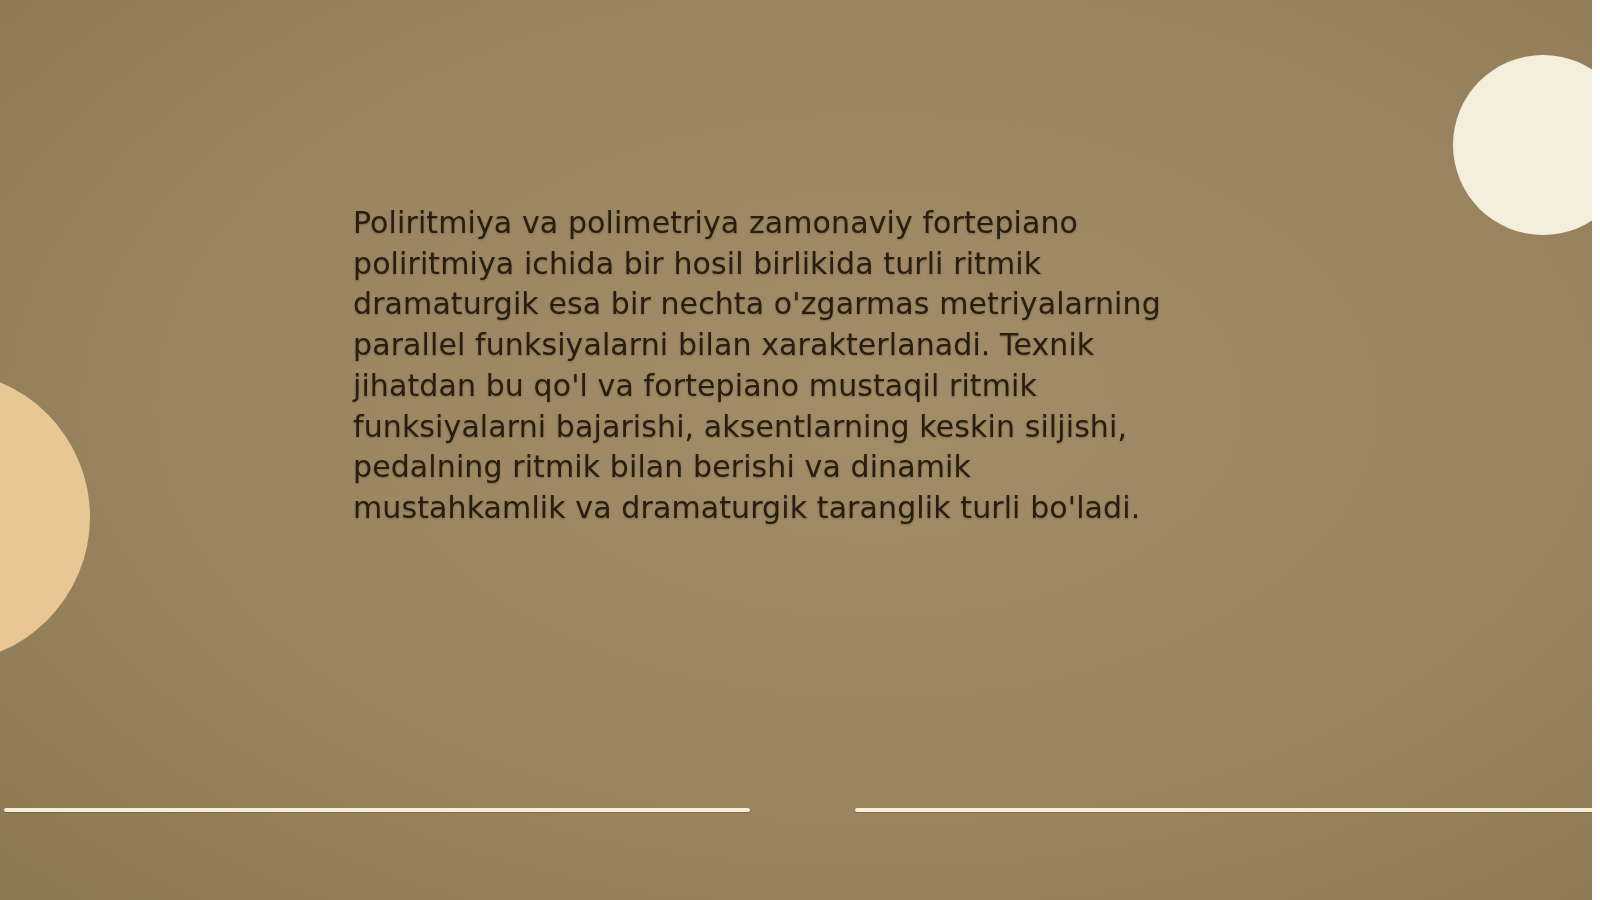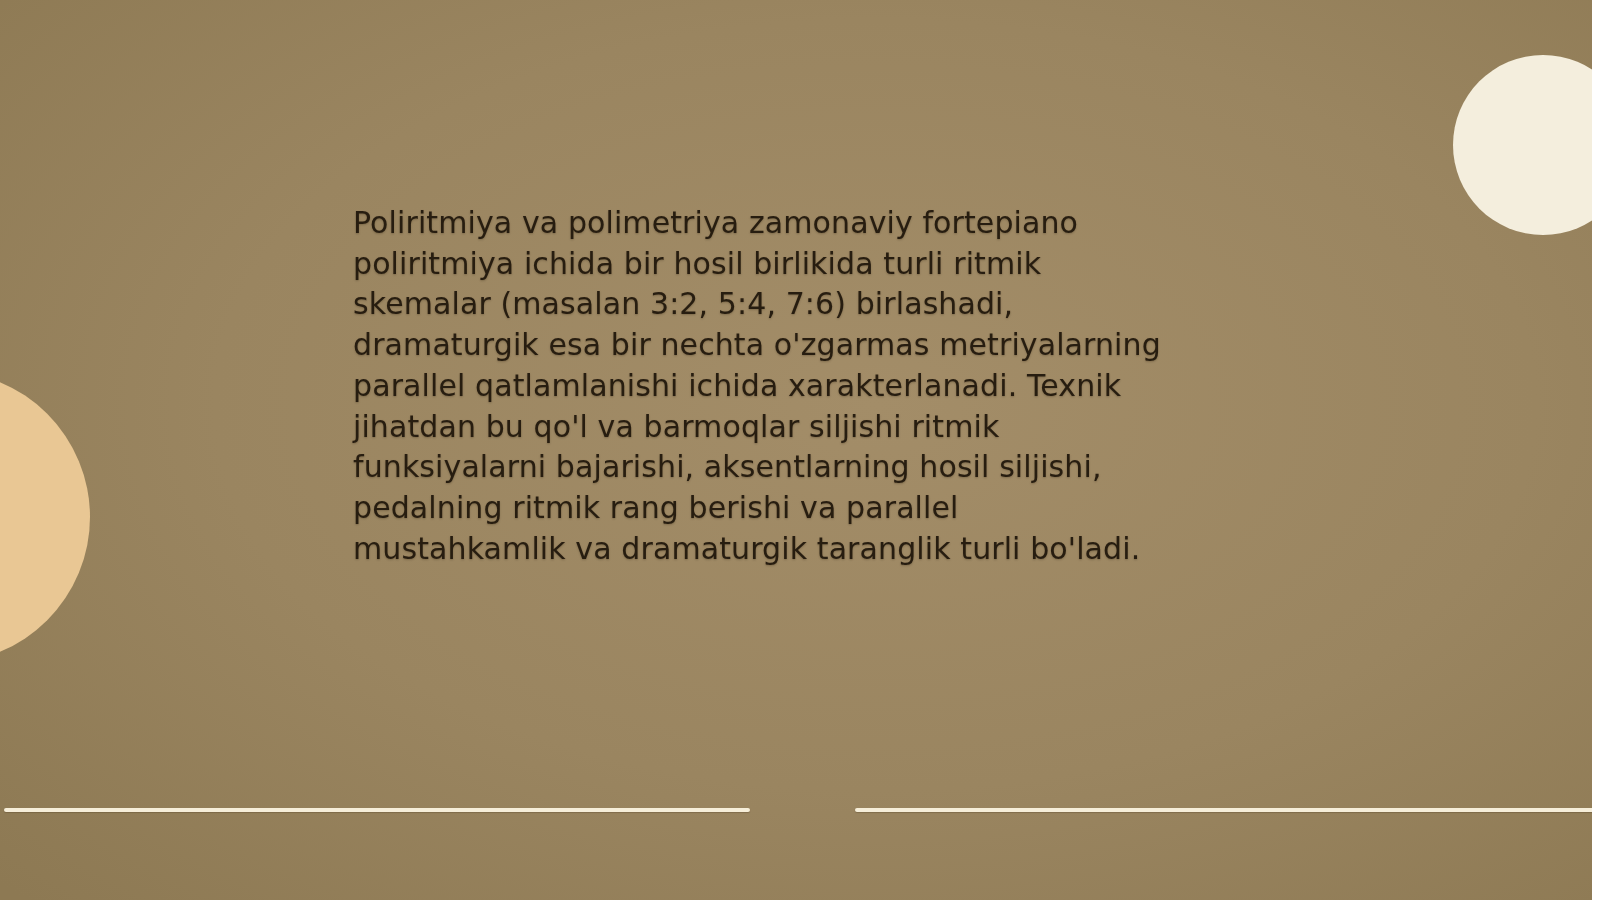--- a/index.html
+++ b/index.html
@@ -73,26 +73,25 @@
 
 <div class="slide">
 
   <div class="circle circle-top-right"></div>
 
   <div class="circle circle-left"></div>
 
   <div class="text-block">
     <div>Poliritmiya va polimetriya zamonaviy fortepiano</div>
     <div>poliritmiya ichida bir hosil birlikida turli ritmik</div>
-    <div>skemalar (masalan 3:2, 5:4, 7:6) birlashadi,</div>
     <div>dramaturgik esa bir nechta o'zgarmas metriyalarning</div>
-    <div>parallel qatlamlanishi ichida xarakterlanadi. Texnik</div>
-    <div>jihatdan bu qo'l va barmoqlar siljishi ritmik</div>
-    <div>funksiyalarni bajarishi, aksentlarning hosil siljishi,</div>
-    <div>pedalning ritmik rang berishi va parallel</div>
+    <div>parallel funksiyalarni bilan xarakterlanadi. Texnik</div>
+    <div>jihatdan bu qo'l va fortepiano mustaqil ritmik</div>
+    <div>funksiyalarni bajarishi, aksentlarning keskin siljishi,</div>
+    <div>pedalning ritmik bilan berishi va dinamik</div>
     <div>mustahkamlik va dramaturgik taranglik turli bo'ladi.</div>
   </div>
 
   <div class="divider divider-left"></div>
 
   <div class="divider divider-right"></div>
 
 </div>
 
 </body></html>

